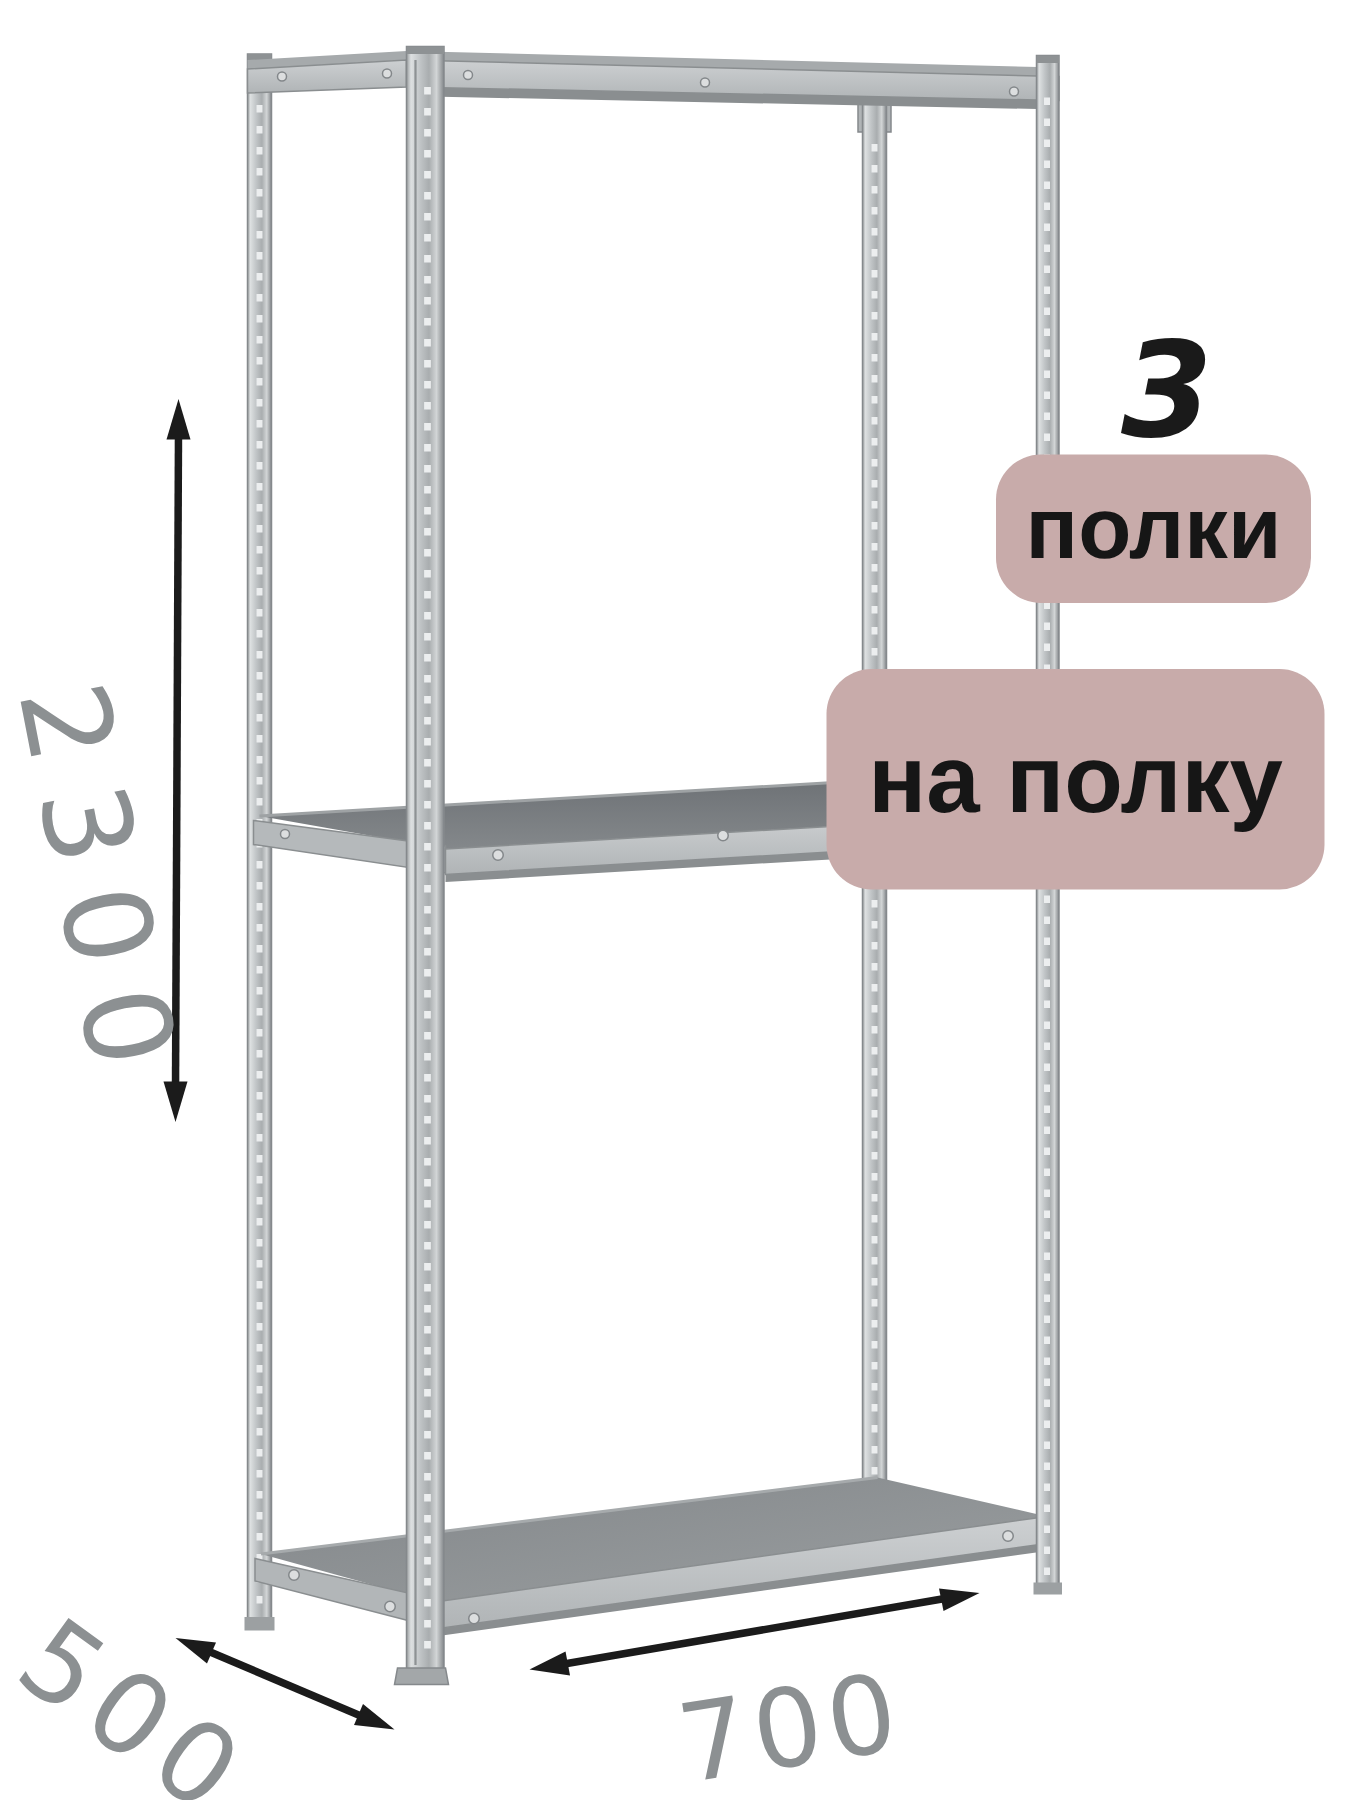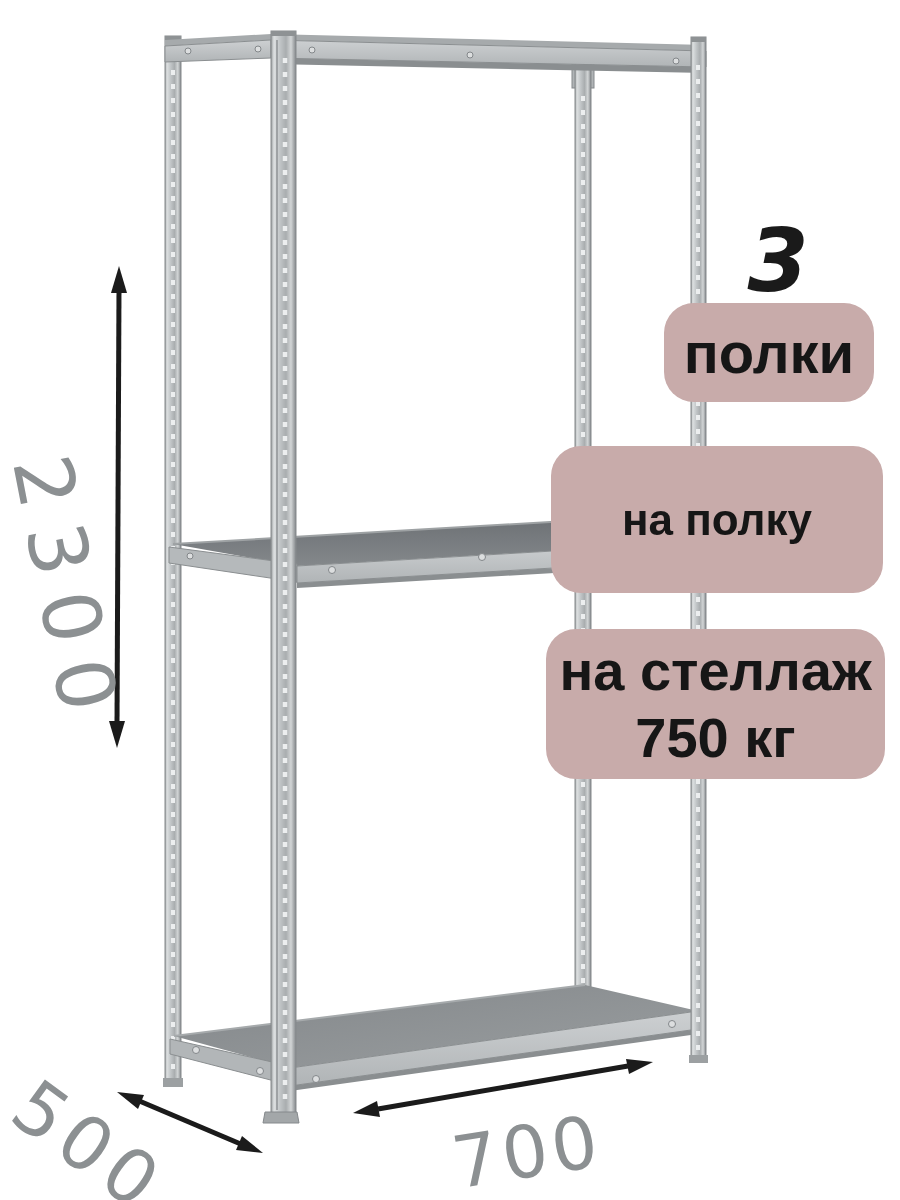--- a/index.html
+++ b/index.html
@@ -55,21 +55,21 @@
     font-weight:bold;
     text-align:center;
     display:flex;flex-direction:column;justify-content:center;
   }
   .badge-count{
     left:664px;top:303px;width:210px;height:99px;
     font-size:58px;line-height:99px;
   }
   .badge-shelf-load{
     left:551px;top:446px;width:332px;height:147px;
-    font-size:44px;line-height:67px;
+    font-size:64px;line-height:67px;
   }
   .badge-rack-load{
     left:546px;top:629px;width:339px;height:150px;
     font-size:56px;line-height:67px;
   }
   .badge .line{display:block;}
 </style>
 </head>
 <body>
 
@@ -185,18 +185,14 @@
   <div class="count-number">3</div>
 
   <div class="badge badge-count">
     <span class="line">полки</span>
   </div>
 
   <div class="badge badge-shelf-load">
     <span class="line">на полку</span>
   </div>
 
-  <div class="badge badge-rack-load">
-    <span class="line">на стеллаж</span>
-    <span class="line">750 кг</span>
-  </div>
 
 </div>
 
 </body></html>

